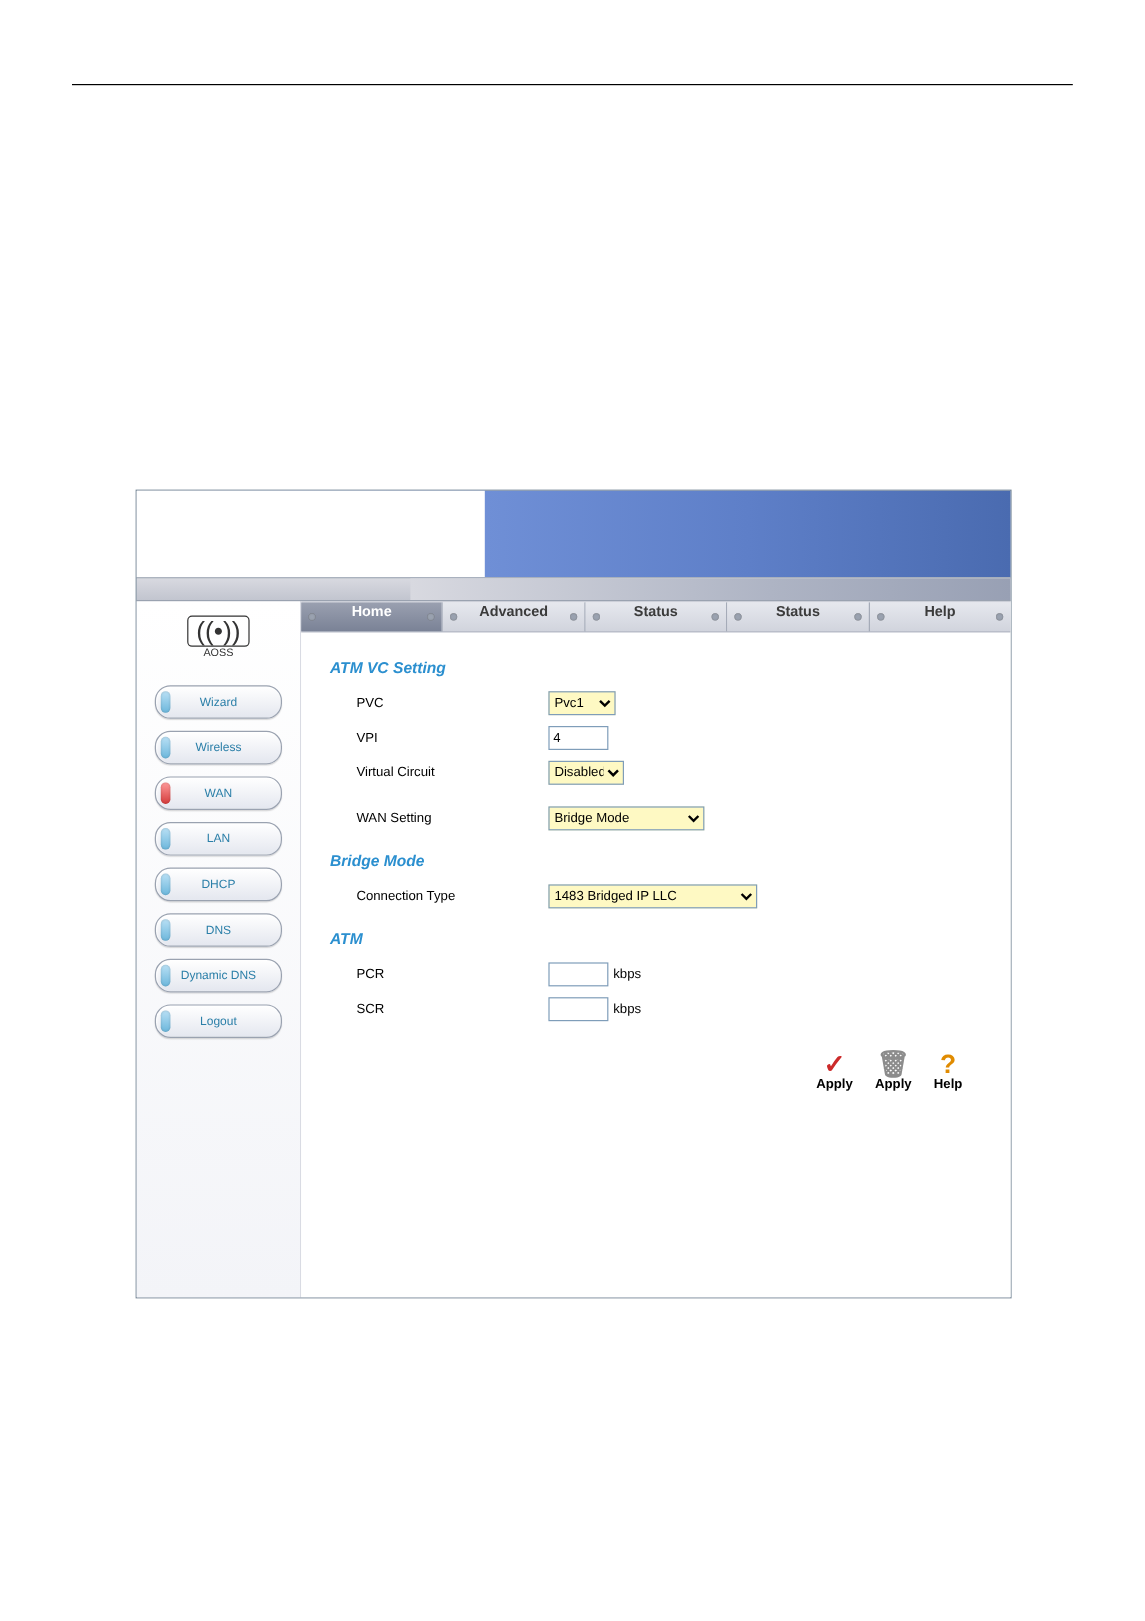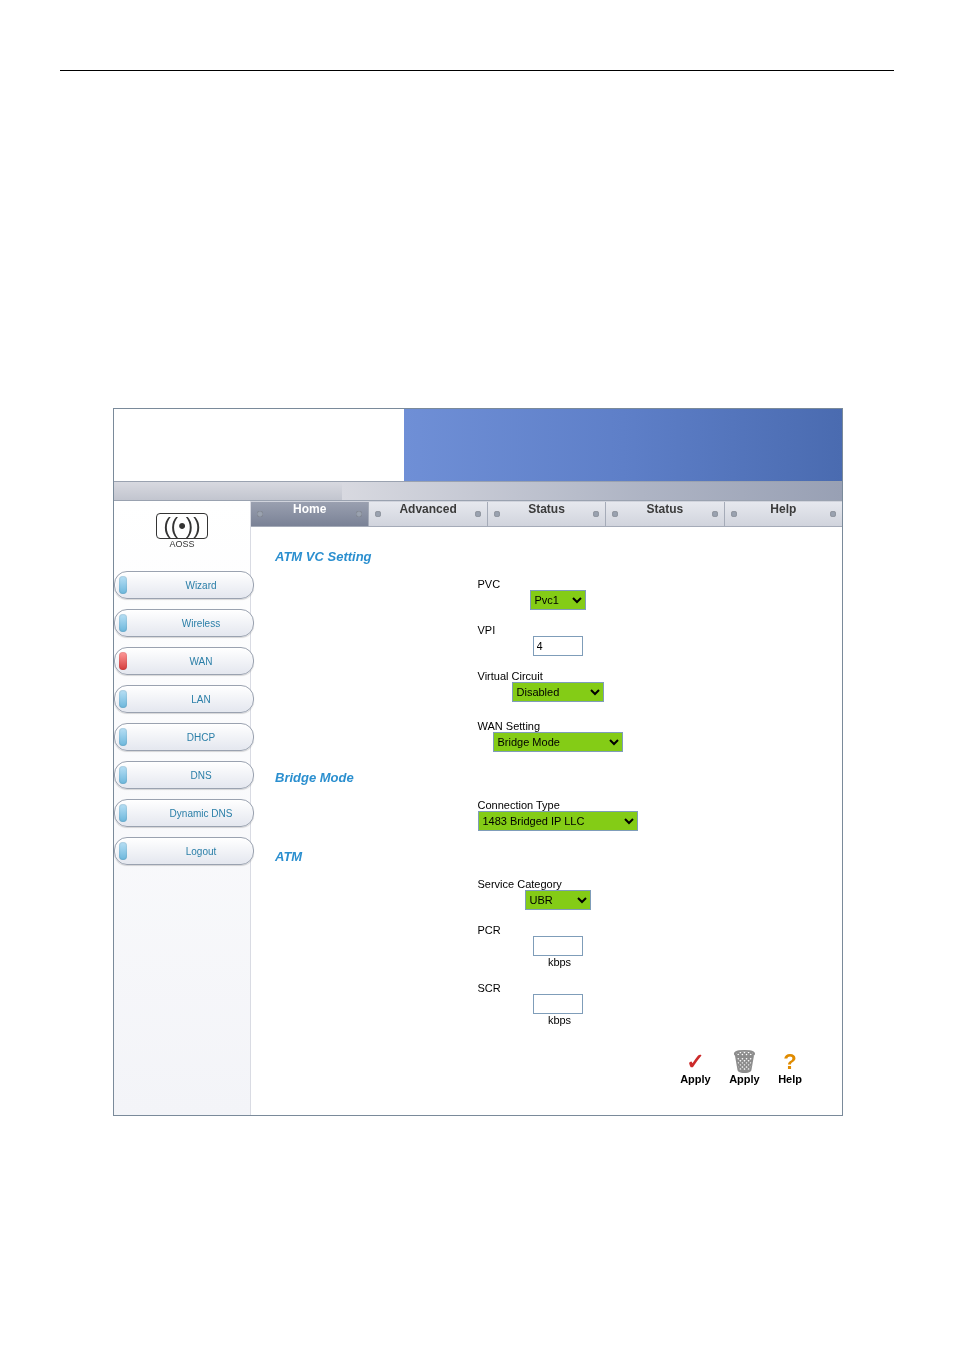--- a/index.html
+++ b/index.html
@@ -94,21 +94,20 @@
     border: 1px solid #9aa2b0;
     border-radius: 13px;
     background: linear-gradient(to bottom, #ffffff, #e4e7ef);
     font-size: 10px;
     color: #2b7fa8;
     display: flex;
     align-items: center;
     justify-content: center;
     position: relative;
     box-shadow: inset 1px 1px 2px rgba(255,255,255,.9), 0 1px 1px rgba(0,0,0,.15);
-    padding-left: 34px;
   }
   .sidebtn .pill {
     position:absolute;
     left:4px; top:4px; bottom:4px;
     width:8px;
     border-radius:4px;
     background:linear-gradient(to bottom,#b9e0f5,#6cb7dc);
     box-shadow: inset 0 0 2px rgba(0,0,0,.2);
   }
   .sidebtn.active .pill {
@@ -160,40 +159,39 @@
   .section-title {
     color: #2b8fcf;
     font-size: 13px;
     font-weight: bold;
     margin: 4px 0 12px;
     font-style: italic;
   }
   .form-row {
     display:flex;
     align-items:center;
-    margin: 14px 0 9px 22px;
-    flex-direction: column;
+    margin: 0 0 9px 22px;
   }
   .form-row label {
     width: 160px;
     font-size:11px;
     color:#000;
   }
   .form-row input[type=text]{
     border:1px solid #7f9db9;
     font-size:11px;
     padding:1px 3px;
     height:16px;
     width:42px;
   }
   .form-row select{
     border:1px solid #7f9db9;
     font-size:11px;
     height:20px;
-    background:#84cc16;
+    background:#fef9c3;
   }
   .unit{
     font-size:11px;
     margin-left:4px;
   }
   .actions{
     text-align:right;
     padding: 6px 40px 10px;
   }
   .actbtn{
@@ -305,41 +303,37 @@
         <div class="form-row">
           <label>PVC</label>
           <select style="width:56px"><option>Pvc1</option></select>
         </div>
         <div class="form-row">
           <label>VPI</label>
           <input type="text" value="4" style="">
         </div>
         <div class="form-row">
           <label>Virtual Circuit</label>
-          <select style="width:92px"><option>Disabled</option></select>
+          <select style="width:63px"><option>Disabled</option></select>
         </div>
 
         <div class="form-row" style="margin-top:18px">
           <label>WAN Setting</label>
           <select style="width:130px"><option>Bridge Mode</option></select>
         </div>
 
         <div class="section-title" style="margin-top:18px">Bridge Mode</div>
 
         <div class="form-row">
           <label>Connection Type</label>
-          <select style="width:160px"><option>1483 Bridged IP LLC</option></select>
+          <select style="width:174px"><option>1483 Bridged IP LLC</option></select>
         </div>
 
         <div class="section-title" style="margin-top:18px">ATM</div>
 
-        <div class="form-row">
-          <label>Service Category</label>
-          <select style="width:66px"><option>UBR</option></select>
-        </div>
         <div class="form-row">
           <label>PCR</label>
           <input type="text" value="" style="">
           <span class="unit">kbps</span>
         </div>
         <div class="form-row">
           <label>SCR</label>
           <input type="text" value="" style="">
           <span class="unit">kbps</span>
         </div>

